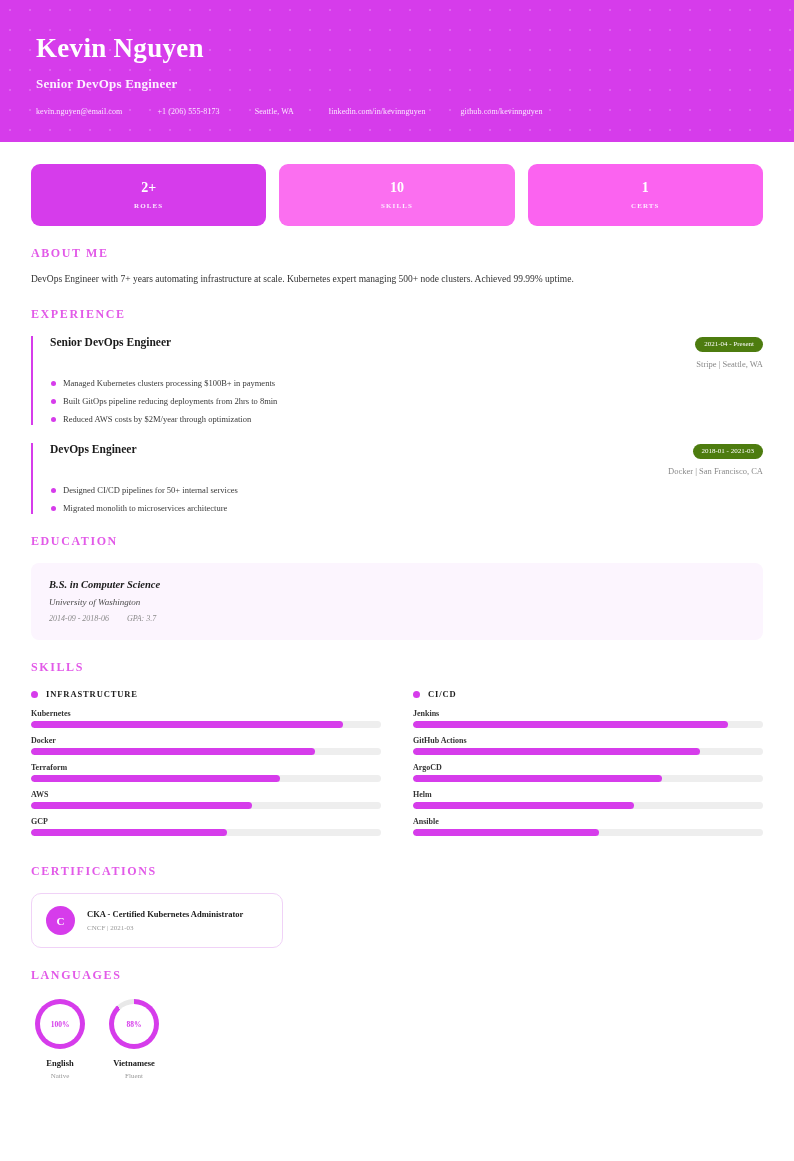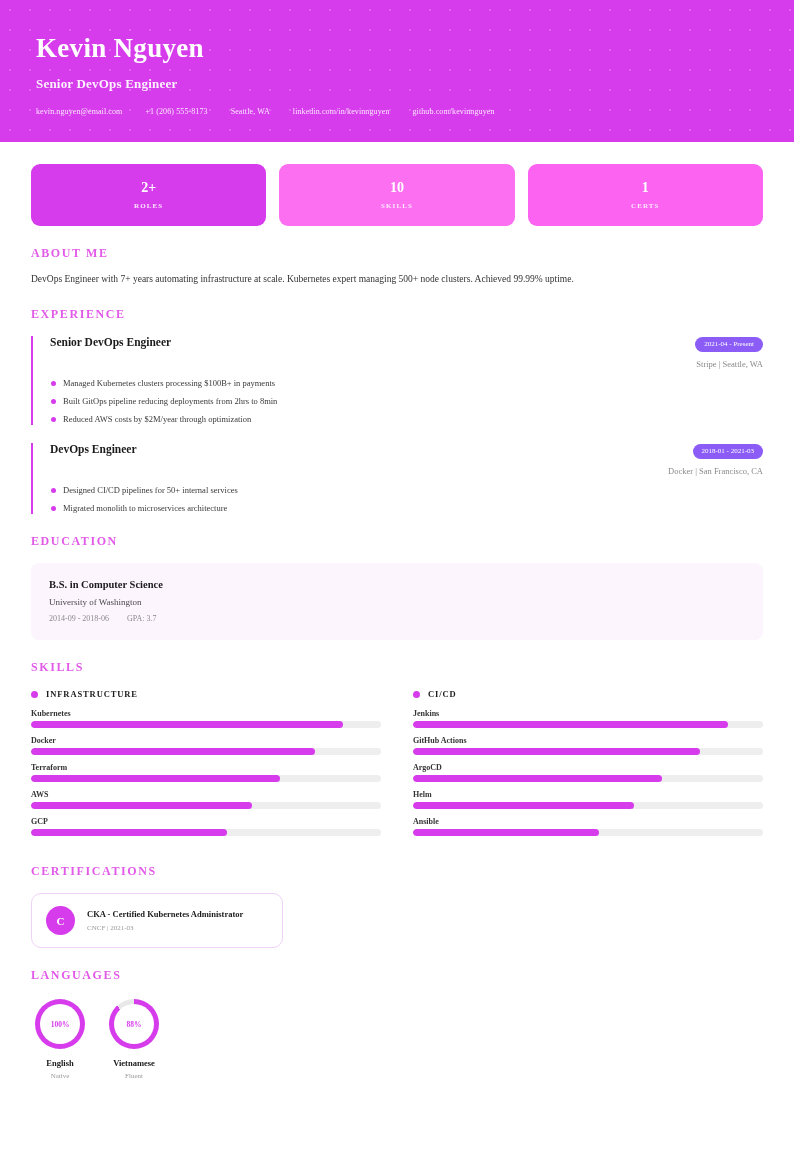--- a/index.html
+++ b/index.html
@@ -35,21 +35,21 @@
     font-size: 13px;
     font-weight: bold;
     color: #fdf0ff;
     letter-spacing: 0.2px;
   }
   .contact {
     margin-top: 15px;
     display: flex;
     align-items: center;
     flex-wrap: wrap;
-    gap: 0;
+    gap: 12px;
   }
   .contact-item {
     font-size: 8px;
     color: #fbe6ff;
     margin-right: 23px;
     white-space: nowrap;
     letter-spacing: 0.1px;
   }
 
   
@@ -113,21 +113,21 @@
     align-items: flex-start;
     justify-content: space-between;
   }
   .exp-title {
     font-size: 11.5px;
     font-weight: bold;
     color: #1b1b1b;
   }
   .exp-date {
     flex-shrink: 0;
-    background: #8b5cf6;
+    background: #4d7c0f;
     color: #ffffff;
     font-size: 7px;
     padding: 3px 9px 4px 9px;
     border-radius: 10px;
     white-space: nowrap;
     margin-top: 1px;
   }
   .exp-org {
     margin-top: 7px;
     font-size: 8.5px;
@@ -153,20 +153,21 @@
     border-radius: 50%;
     background: #d63ceb;
   }
 
   
   .edu-card {
     margin-top: 14px;
     background: #fcf5fe;
     border-radius: 8px;
     padding: 16px 18px 17px 18px;
+    font-style: italic;
   }
   .edu-degree {
     font-size: 10.5px;
     font-weight: bold;
     color: #1b1b1b;
   }
   .edu-school {
     margin-top: 7px;
     font-size: 9px;
     color: #4a4a4a;

